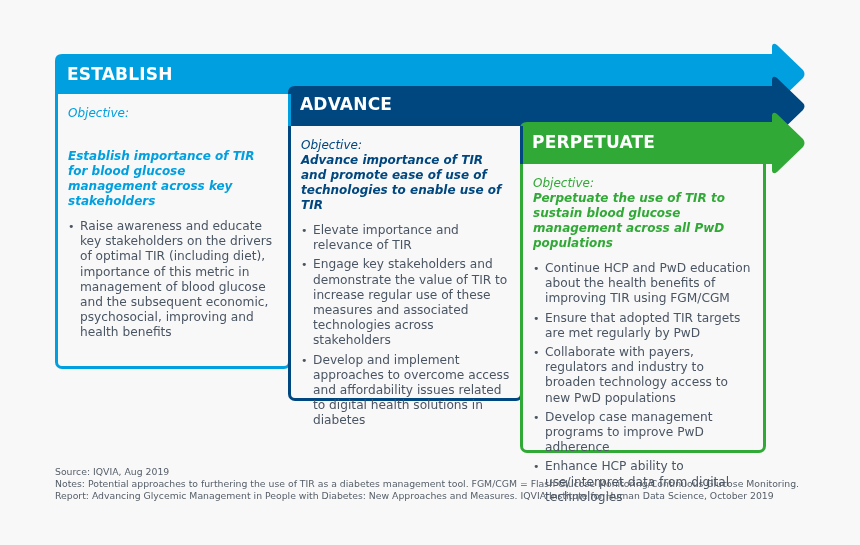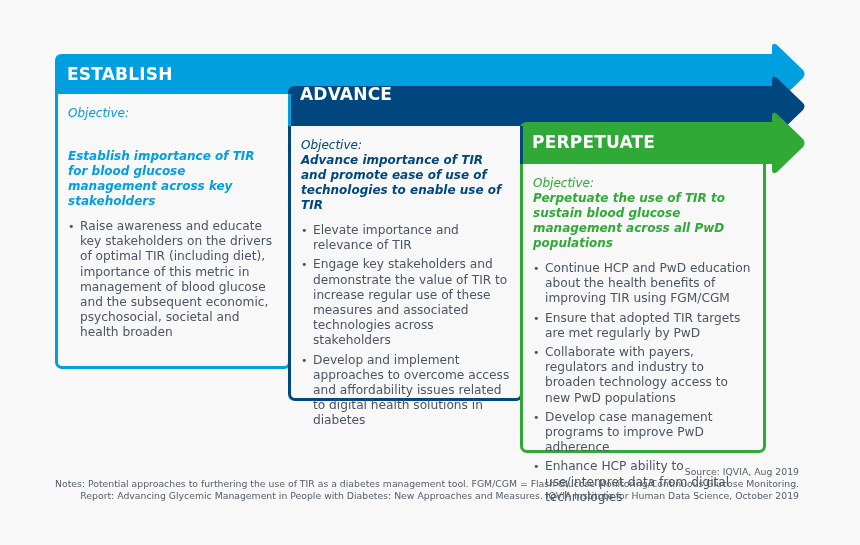--- a/index.html
+++ b/index.html
@@ -17,44 +17,44 @@
       border-radius: 0 0 7px 7px; box-sizing: border-box; padding: 12px 10px 8px 10px;
     }
     .obj-label { font-style: italic; font-size: 12px; line-height: 15px; }
     .obj-text { font-style: italic; font-weight: bold; font-size: 12px; line-height: 15px; margin-bottom: 10px; }
     ul { list-style: none; margin: 0; padding: 0; }
     li {
       position: relative; padding-left: 12px; font-size: 12.2px; line-height: 15.2px; color: #4a5563; margin-bottom: 4px;
     }
     li::before { content: "\2022"; position: absolute; left: 0; top: 0; color: #4a5563; font-size: 11px; }
     .footer {
-      position: absolute; left: 55px; top: 466px; font-size: 9.3px; line-height: 12px; color: #555e68; text-align: right;
+      position: absolute; left: 55px; top: 466px; font-size: 9.3px; line-height: 12px; color: #555e68;
     }
   </style>
 </head>
 <body>
 
 <svg class="arrow" width="860" height="545">
 
   <path d="M62,54 L772,54 L772,46 Q773,42 777,45 L803,70 Q806,74 803,78 L777,103 Q773,106 772,102 L772,94 L55,94 L55,61 Q55,54 62,54 Z" fill="#009fdf"></path>
 
   <path d="M295,86 L772,86 L772,79 Q773,75 777,78 L803,103 Q806,106 803,110 L777,135 Q773,138 772,134 L772,126 L288,126 L288,93 Q288,86 295,86 Z" fill="#00467f"></path>
 
   <path d="M527,122 L772,122 L772,115 Q773,111 777,114 L803,139 Q806,143 803,147 L777,172 Q773,175 772,171 L772,164 L520,164 L520,129 Q520,122 527,122 Z" fill="#31a936"></path>
 </svg>
 
 <div class="stage-title" style="left:67px; top:64px;">ESTABLISH</div>
-<div class="stage-title" style="left:300px; top:84px;">ADVANCE</div>
+<div class="stage-title" style="left:300px; top:94px;">ADVANCE</div>
 <div class="stage-title" style="left:532px; top:132px;">PERPETUATE</div>
 
 <div class="box" style="left:55px; top:94px; width:236px; height:275px; border-color:#009fdf;">
   <div class="obj-label" style="color:#009fdf;">Objective:</div>
   <div class="obj-text" style="color:#009fdf;margin-top:28px;">Establish importance of TIR for blood glucose management across key stakeholders</div>
   <ul>
-    <li>Raise awareness and educate key stakeholders on the drivers of optimal TIR (including diet), importance of this metric in management of blood glucose and the subsequent economic, psychosocial, societal and health broaden</li>
+    <li>Raise awareness and educate key stakeholders on the drivers of optimal TIR (including diet), importance of this metric in management of blood glucose and the subsequent economic, psychosocial, improving and health benefits</li>
   </ul>
 </div>
 
 <div class="box" style="left:288px; top:126px; width:235px; height:275px; border-color:#00467f;">
   <div class="obj-label" style="color:#00467f;">Objective:</div>
   <div class="obj-text" style="color:#00467f;">Advance importance of TIR and promote ease of use of technologies to enable use of TIR</div>
   <ul>
     <li>Elevate importance and relevance of TIR</li>
     <li>Engage key stakeholders and demonstrate the value of TIR to increase regular use of these measures and associated technologies across stakeholders</li>
     <li>Develop and implement approaches to overcome access and affordability issues related to digital health solutions in diabetes</li>

